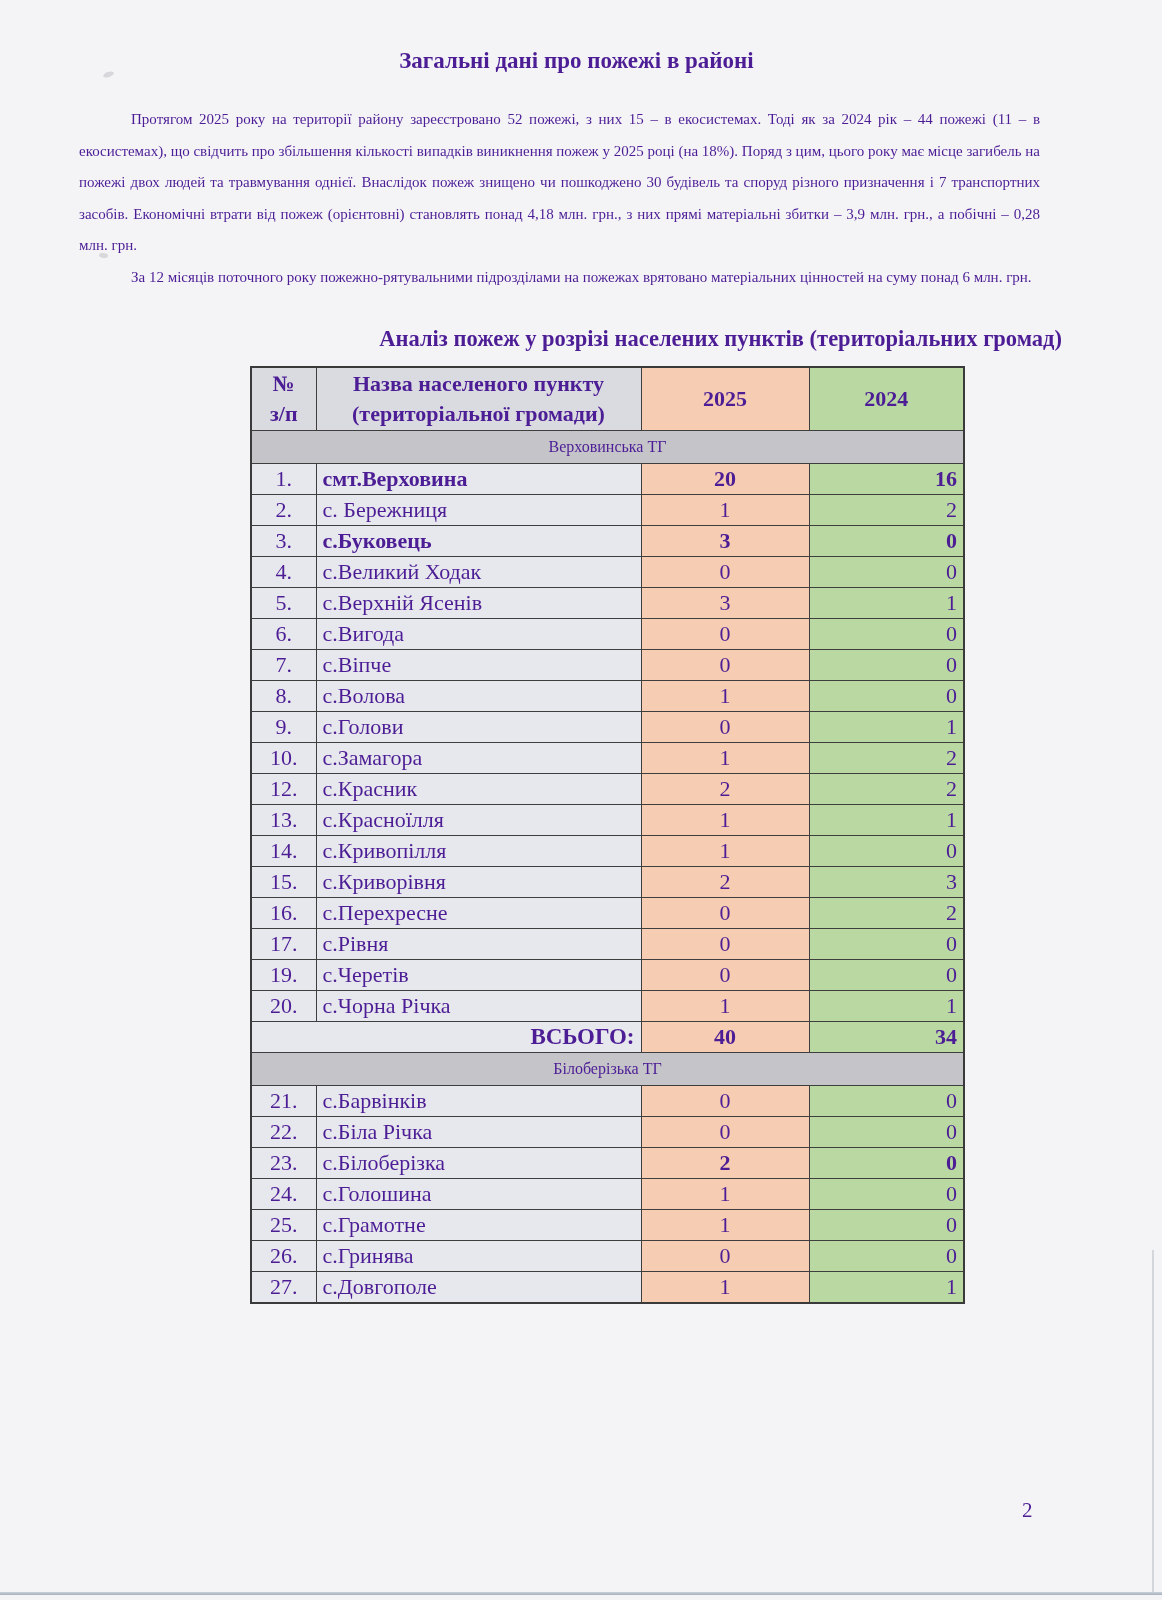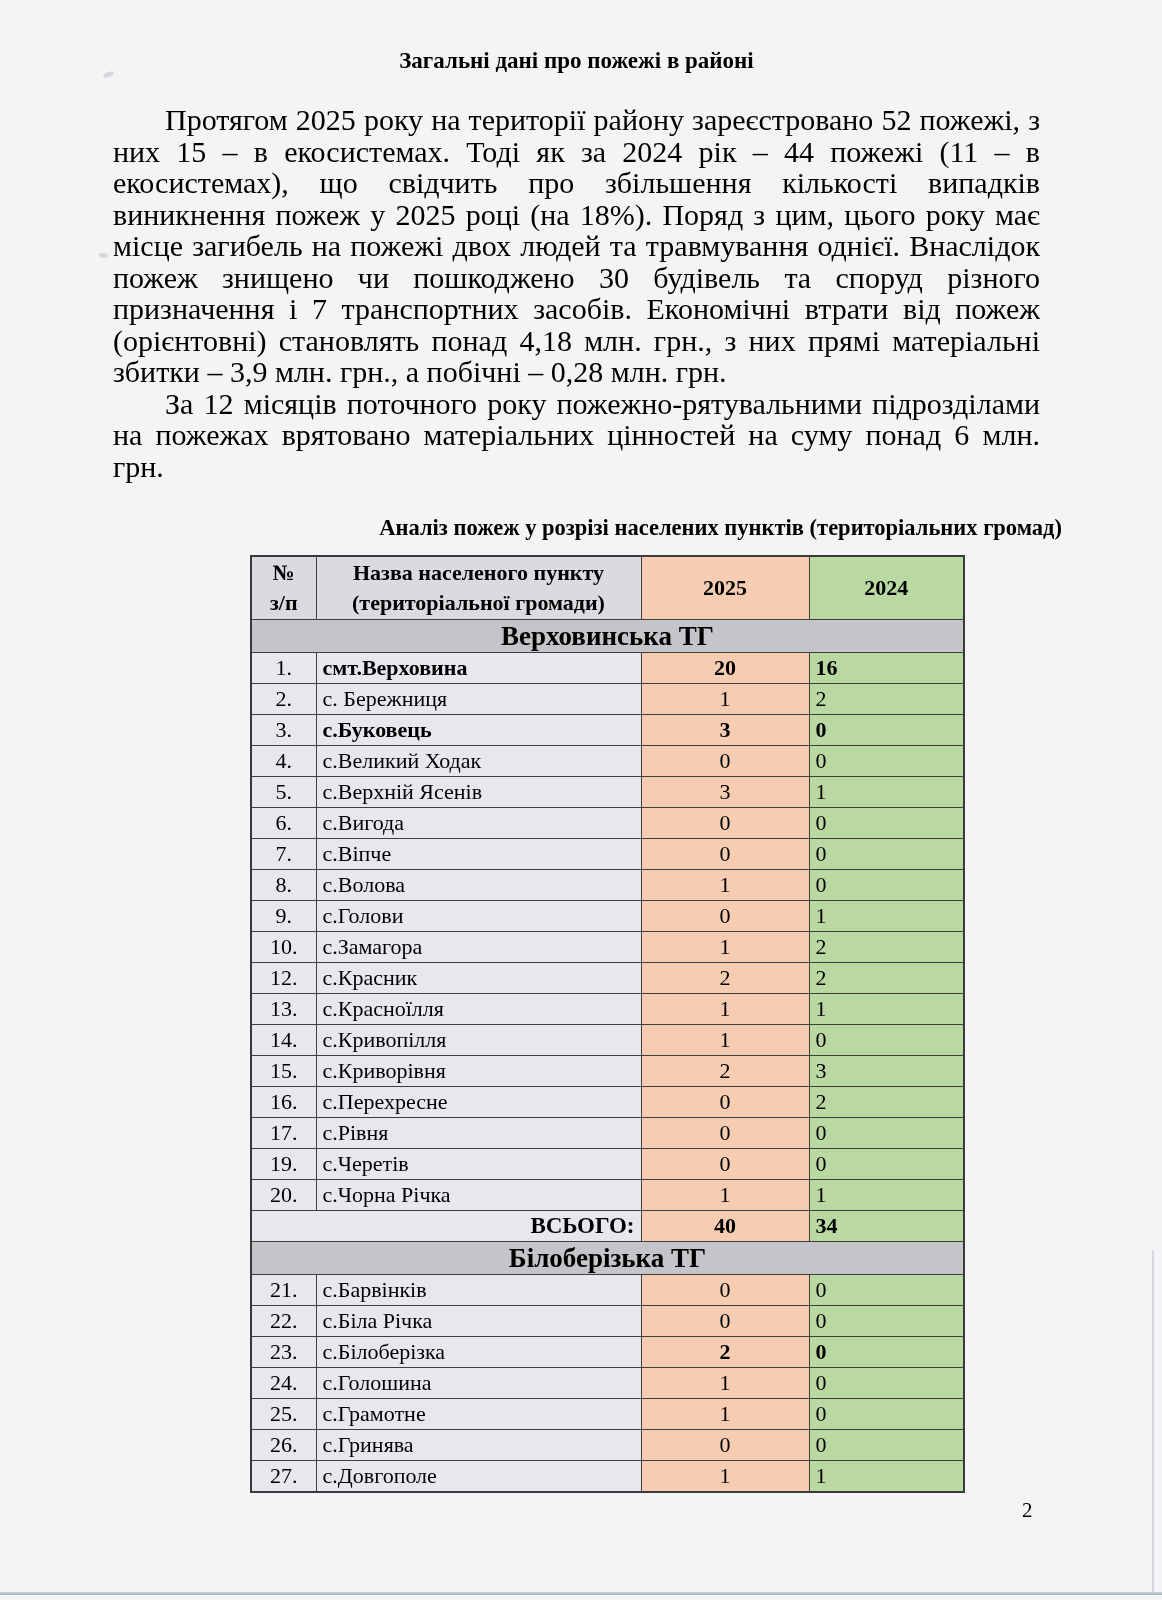--- a/index.html
+++ b/index.html
@@ -2,33 +2,33 @@
 <html lang="uk" style="--paper: #f4f4f7; --c2025: #f6cdb2; --c2024: #b9d8a2; --section-bg: #c4c4c9; --header-bg: #dadbe0; --cell-bg: #e7e8ed;"><head>
 <meta charset="utf-8">
 <style>
   html,body { margin:0; padding:0; background:#e8e9ec; }
   .page {
     position:relative;
     width:1162px; height:1600px;
     margin:0 auto;
     background:var(--paper,#f4f4f7);
     font-family:"Liberation Serif","DejaVu Serif",serif;
-    color:#000000;
+    color:#4c1d95;
     overflow:hidden;
   }
   .doc-title {
     margin:0 122px 0 113px;
     padding-top:46px;
     font-size:23px; font-weight:bold;
     text-align:center;
     line-height:30px;
   }
   .body-par {
-    margin:0 122px 0 113px;
-    font-size:30px;
+    margin:0 122px 0 79px;
+    font-size:15px;
     line-height:31.5px;
     text-align:justify;
     text-indent:52px;
   }
   .par1 { margin-top:28px; }
   .par2 { margin-top:0; }
   .table-title {
     margin:30px 100px 0 145px;
     font-size:22.5px; font-weight:bold;
     text-align:right;
@@ -54,30 +54,30 @@
     white-space:pre-line;
     line-height:30px;
     text-align:center;
     vertical-align:middle;
   }
   thead th.h-2025 { background:var(--c2025,#f6cdb2);margin-left:12px; }
   thead th.h-2024 { background:var(--c2024,#b9d8a2); }
   tr.section-row td {
     height:32px;
     background:var(--section-bg,#c4c4c9);
-    font-weight:bold;
-    font-size:27px;
+    font-weight:normal;
+    font-size:16px;
     text-align:center;
     vertical-align:middle;
   }
   tr.data-row td, tr.total-row td { height:30px; vertical-align:middle; }
   td.c-num  { background:var(--cell-bg,#e7e8ed); text-align:center; }
   td.c-name { background:var(--cell-bg,#e7e8ed); text-align:left; padding-left:9px; }
   td.c-2025 { background:var(--c2025,#f6cdb2); text-align:center; }
-  td.c-2024 { background:var(--c2024,#b9d8a2); text-align:left; }
+  td.c-2024 { background:var(--c2024,#b9d8a2); text-align:right; }
   td.total-label { background:var(--cell-bg,#e7e8ed); font-weight:bold; font-size:23px; padding-left:6px;text-align:right; }
   .b { font-weight:bold; }
   .page-number {
     position:absolute;
     left:1022px; top:1498px;
     font-size:21px;
   }
   
   .speck { position:absolute; background:#d8d8dc; border-radius:50%; }
   .speck-1 { left:103px; top:72px;  width:11px; height:5px; transform:rotate(-18deg); }

